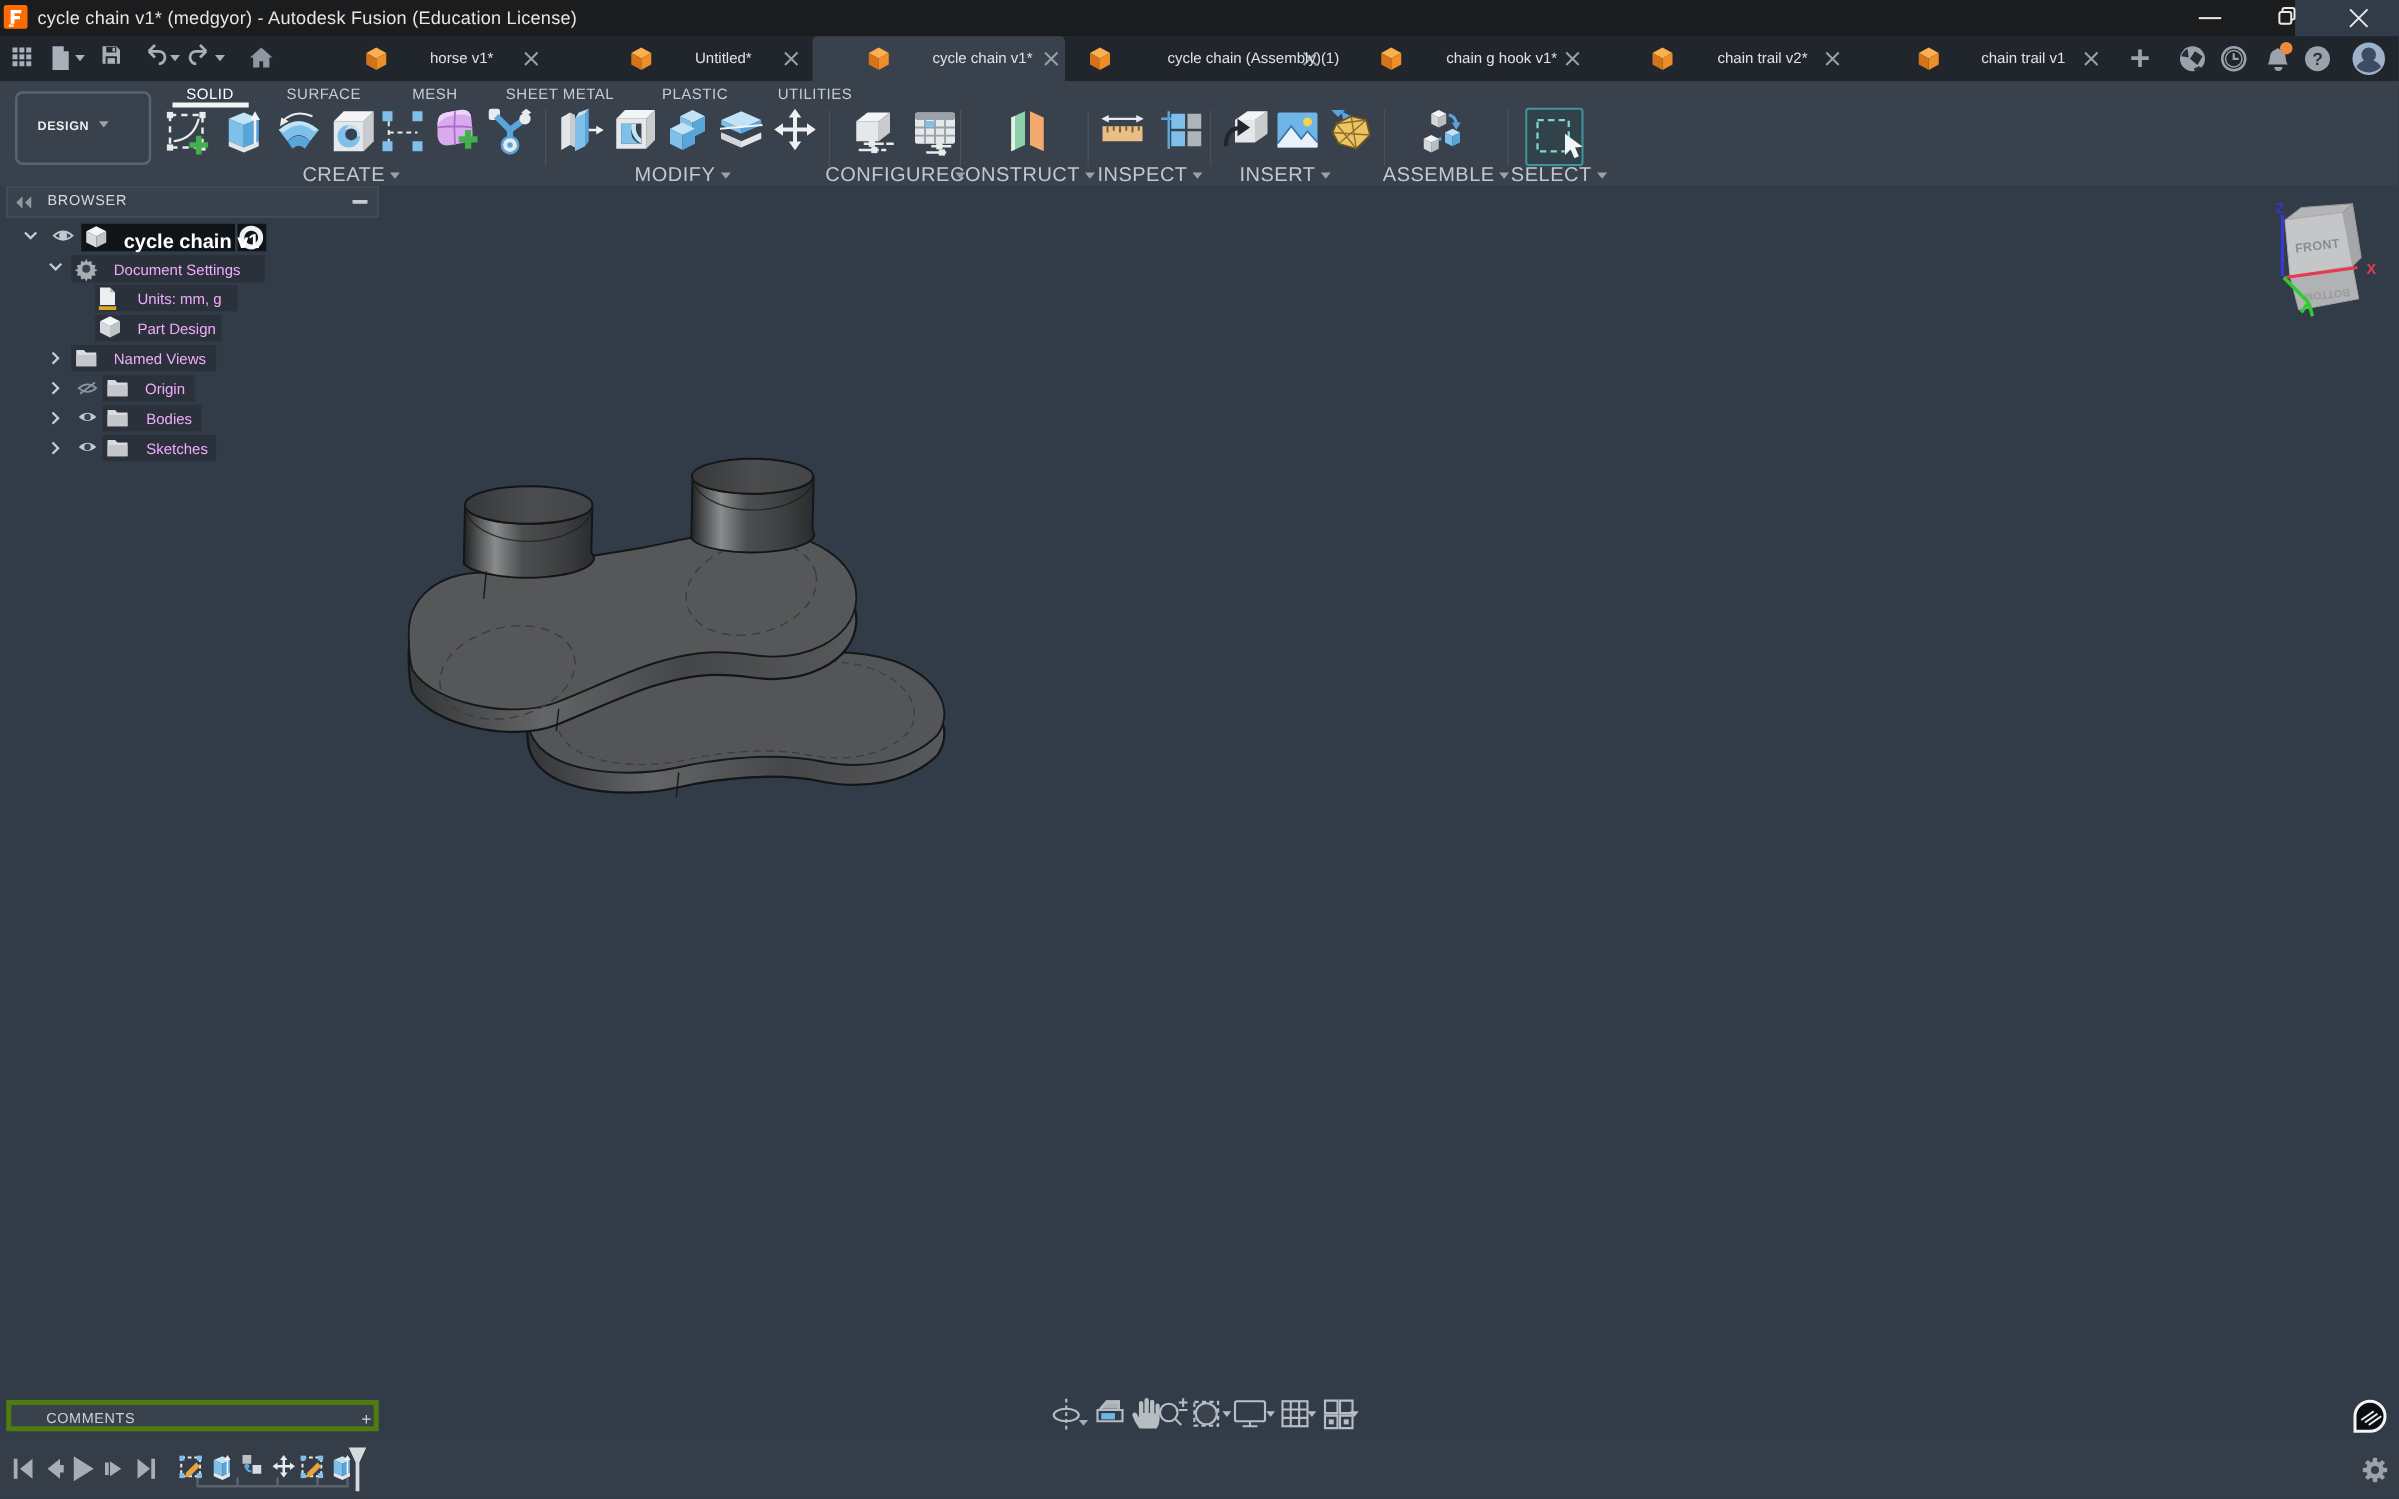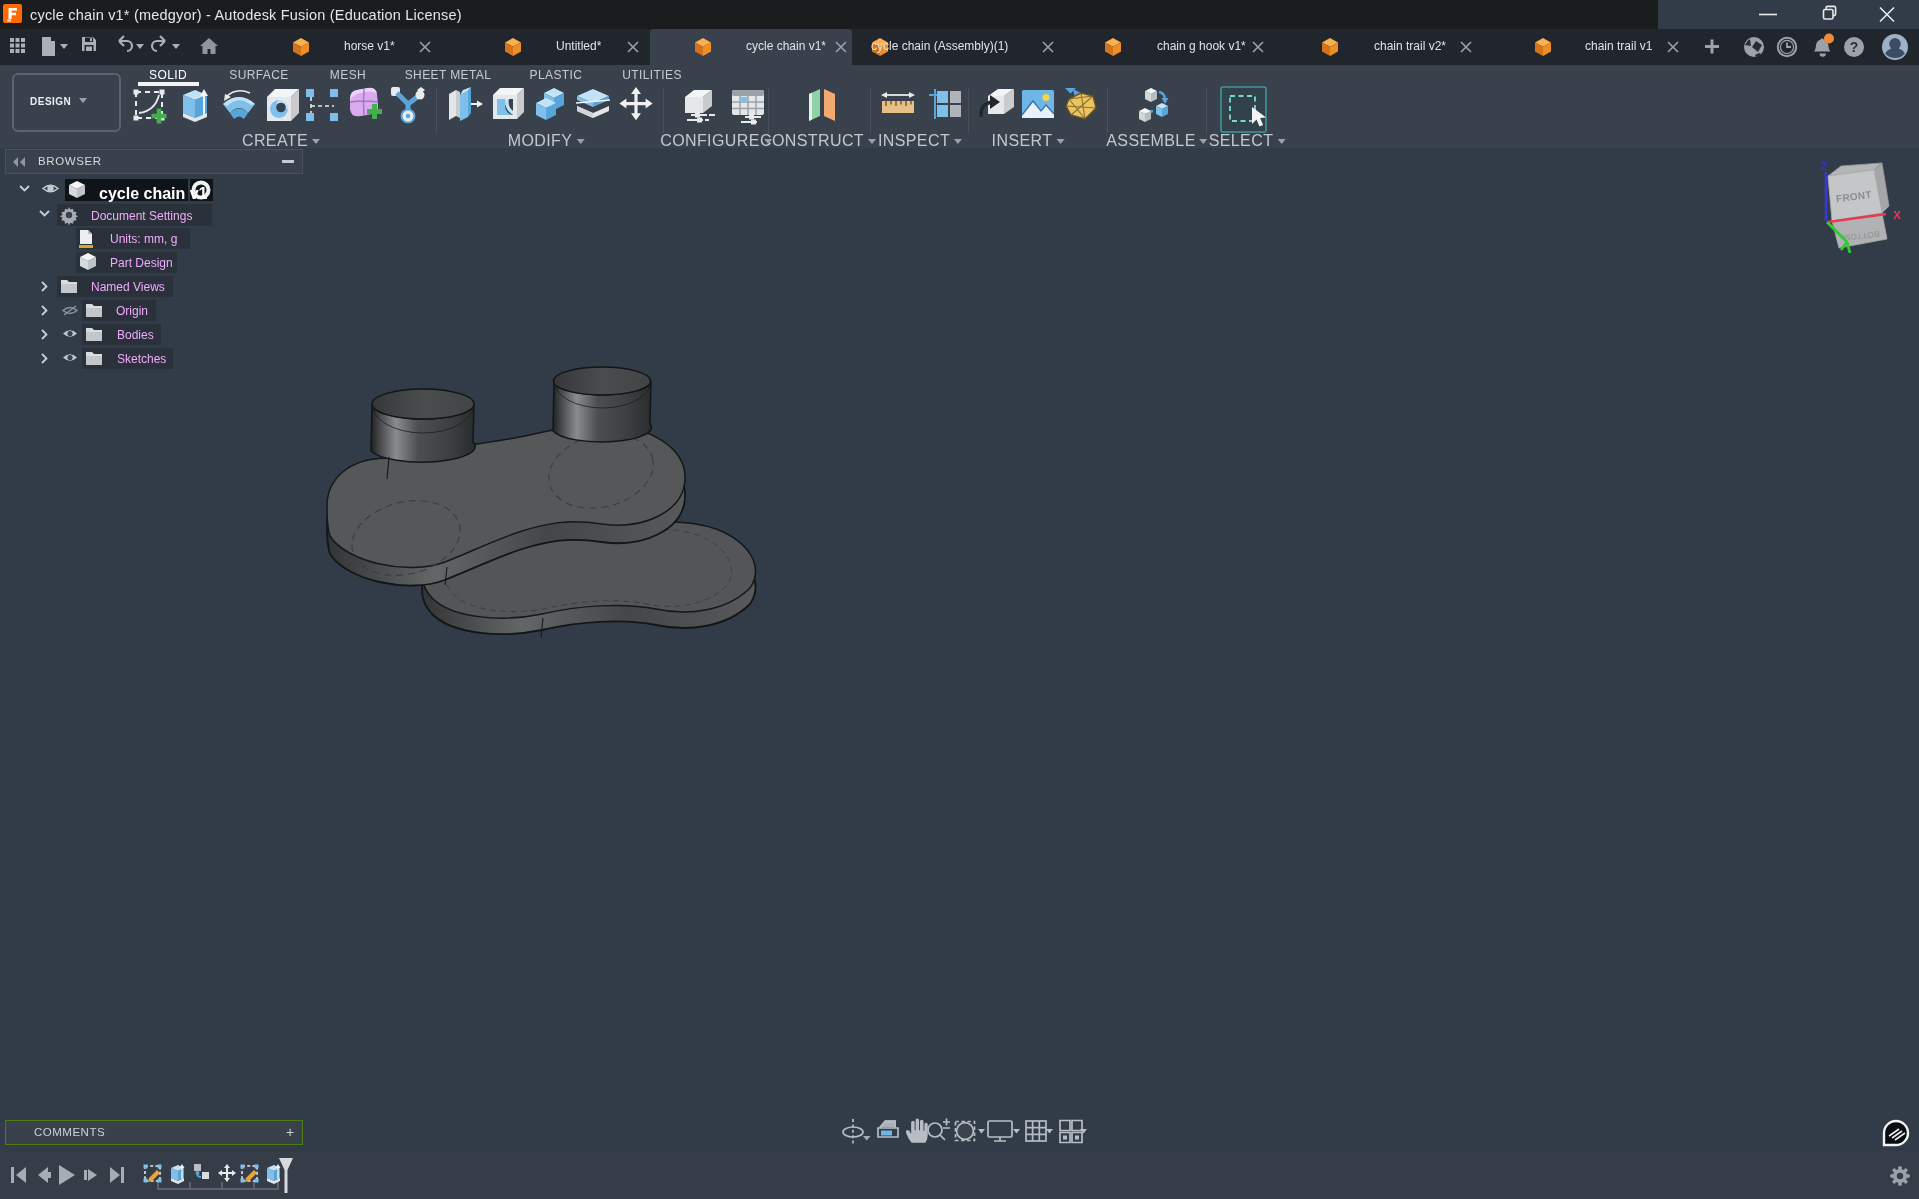--- a/index.html
+++ b/index.html
@@ -1,21 +1,21 @@
 <!DOCTYPE html>
 <html><head>
 <meta charset="utf-8">
 <style>
 * { margin:0; padding:0; box-sizing:border-box; }
 html,body { width:1919px; height:1199px; overflow:hidden; background:#323c48;
   font-family:"Liberation Sans", sans-serif; }
 #stage { position:relative; width:1919px; height:1199px; }
 
 
-#titlebar { position:absolute; left:0; top:0; width:1658px; height:29px; background:#1b1c1e; }
+#titlebar { position:absolute; left:0; top:0; width:1836px; height:29px; background:#1b1c1e; }
 #titletext { position:absolute; left:30px; top:7px; font-size:14.5px; color:#e6e6e6; letter-spacing:0.2px; }
 
 
 #tabbar { position:absolute; left:0; top:29px; width:1919px; height:36px; background:#21262d; }
 .tabtext { position:absolute; top:11px; font-size:12px; color:#dfe3e7; white-space:nowrap;padding-left:32px; }
 #activetab { position:absolute; left:650px; top:29px; width:202px; height:36px; background:#39414c; border-radius:4px 4px 0 0; }
 
 
 #ribbon { position:absolute; left:0; top:65px; width:1919px; height:83px; background:#39414c; }
 #designbtn { position:absolute; left:12px; top:8px; width:109px; height:59px; border:2px solid #5a6370; border-radius:6px; }
@@ -31,21 +31,21 @@
 #viewport { position:absolute; left:0; top:148px; width:1919px; height:1003px; background:#323c48; }
 #bottomstrip { position:absolute; left:0; top:1151px; width:1919px; height:48px; background:#353d48; }
 
 
 #browserhead { position:absolute; left:5px; top:149px; width:298px; height:25px; background:#39414c; border:1px solid #49515c; }
 #browserhead .t { position:absolute; left:32px; top:5px; font-size:11.5px; color:#d6dade; letter-spacing:0.6px; }
 .brow { position:absolute; font-size:12px; color:#f0abfc; white-space:nowrap; }
 .bbox { position:absolute; background:#2a313a; }
 
 
-#comments { position:absolute; left:5px; top:1120px; width:298px; height:25px; background:#39414c; border:1px solid #4d7c0f; }
+#comments { position:absolute; left:5px; top:1120px; width:298px; height:25px; background:#39414c; border:4px solid #4d7c0f; }
 #comments .t { position:absolute; left:28px; top:5px; font-size:11.5px; color:#cdd2d8; letter-spacing:0.5px; }
 #comments .p { position:absolute; left:280px; top:3px; font-size:14px; color:#cdd2d8; }
 
 svg { position:absolute; overflow:visible; } 
 </style>
 </head>
 <body>
 <div id="stage">
   <div id="viewport"></div>
   <div style="position:absolute;left:0;top:147px;width:1919px;height:1px;background:#2b323b;"></div>
@@ -151,21 +151,21 @@
       <circle cx="1829" cy="9.5" r="5" fill="#ee8a3b"></circle>
       <circle cx="1854" cy="18" r="10" fill="#9aa2ac"></circle>
       <text x="1854" y="23" font-size="14" font-weight="bold" fill="#2b313a" text-anchor="middle">?</text>
       <circle cx="1895" cy="18" r="13" fill="#9db1c9"></circle>
       <path d="M1895 9 a5.8 5.8 0 0 1 5.8 5.8 q0 3 -2 4.6 q4.5 1.6 6 5.2 a13 13 0 0 1 -19.6 0 q1.5 -3.6 6 -5.2 q-2 -1.6 -2 -4.6 a5.8 5.8 0 0 1 5.8 -5.8 z" fill="#3c4c63"></path>
     </g>
   </svg>
   <span class="tabtext" style="left:312px;top:39px;">horse v1*</span>
   <span class="tabtext" style="left:524px;top:39px;">Untitled*</span>
   <span class="tabtext" style="left:714px;top:39px;">cycle chain v1*</span>
-  <span class="tabtext" style="left:839px;top:39px;">cycle chain (Assembly)(1)</span>
+  <span class="tabtext" style="left:902px;top:39px;">cycle chain (Assembly)(1)</span>
   <span class="tabtext" style="left:1125px;top:39px;">chain g hook v1*</span>
   <span class="tabtext" style="left:1342px;top:39px;">chain trail v2*</span>
   <span class="tabtext" style="left:1553px;top:39px;">chain trail v1</span>
 
   <div id="ribbon">
     <div id="designbtn">
         <span class="lbl">DESIGN <span class="caret" style="margin-bottom:3px;"></span></span>
       </div>
     <span class="rtab active" style="left:168px;">SOLID</span>
     <div id="solidline"></div>

